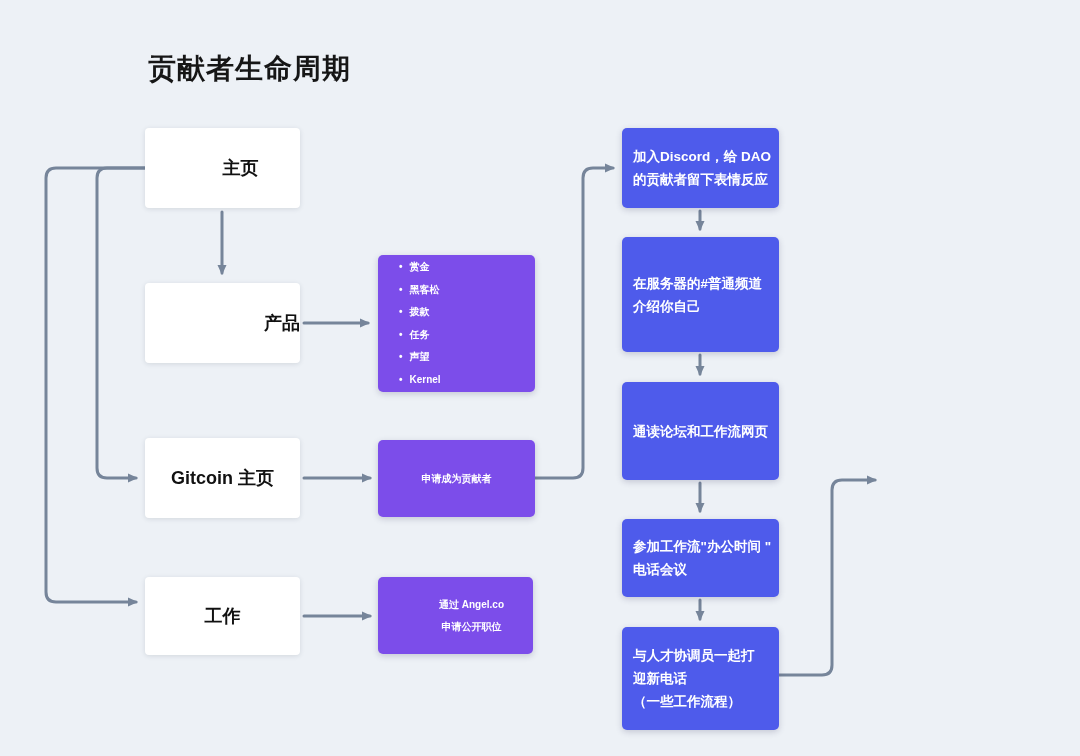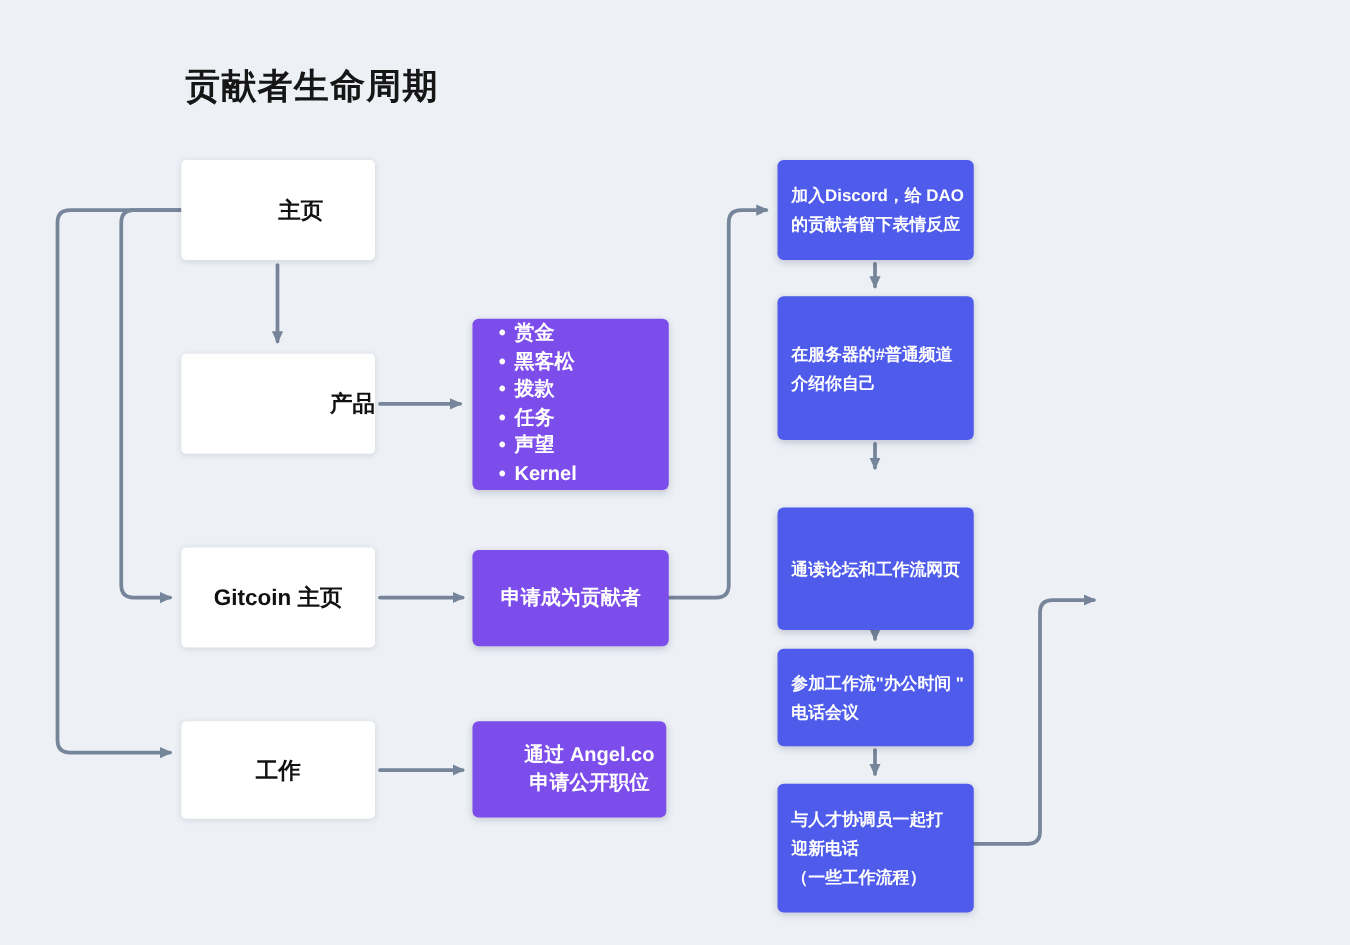--- a/index.html
+++ b/index.html
@@ -37,21 +37,21 @@
   .white-node {
     background: var(--node_white, #FFFFFF);
     color: #111;
     font-size: 18px;
     box-shadow: 0 1px 5px rgba(31,45,61,0.13);
     border-radius: 4px;
   }
   .purple-node {
     background: var(--node_purple, #7C4DEA);
     color: #fff;
-    font-size: 16px;
+    font-size: 10px;
     box-shadow: 0 2px 6px rgba(50,50,93,0.22);
   }
   .indigo-node {
     background: var(--node_indigo, #4E5BEB);
     color: #fff;
     font-size: 13.5px;
     box-shadow: 0 2px 6px rgba(50,50,93,0.22);
     align-items: flex-start;
     padding: 0 11px;
     line-height: 23px;
@@ -152,21 +152,21 @@
   </div>
 
   <div class="node indigo-node" style="left:622px;top:128px;width:157px;height:80px;">
     <span class="line">加入Discord，给 DAO</span>
     <span class="line">的贡献者留下表情反应</span>
   </div>
   <div class="node indigo-node" style="left:622px;top:237px;width:157px;height:115px;">
     <span class="line">在服务器的#普通频道</span>
     <span class="line">介绍你自己</span>
   </div>
-  <div class="node indigo-node" style="left:622px;top:382px;width:157px;height:98px;margin-top:24px;">
+  <div class="node indigo-node" style="left:622px;top:382px;width:157px;height:98px;">
     <span class="line">通读论坛和工作流网页</span>
   </div>
   <div class="node indigo-node" style="left:622px;top:519px;width:157px;height:78px;">
     <span class="line">参加工作流"办公时间 "</span>
     <span class="line">电话会议</span>
   </div>
   <div class="node indigo-node" style="left:622px;top:627px;width:157px;height:103px;">
     <span class="line">与人才协调员一起打</span>
     <span class="line">迎新电话</span>
     <span class="line">（一些工作流程）</span>

